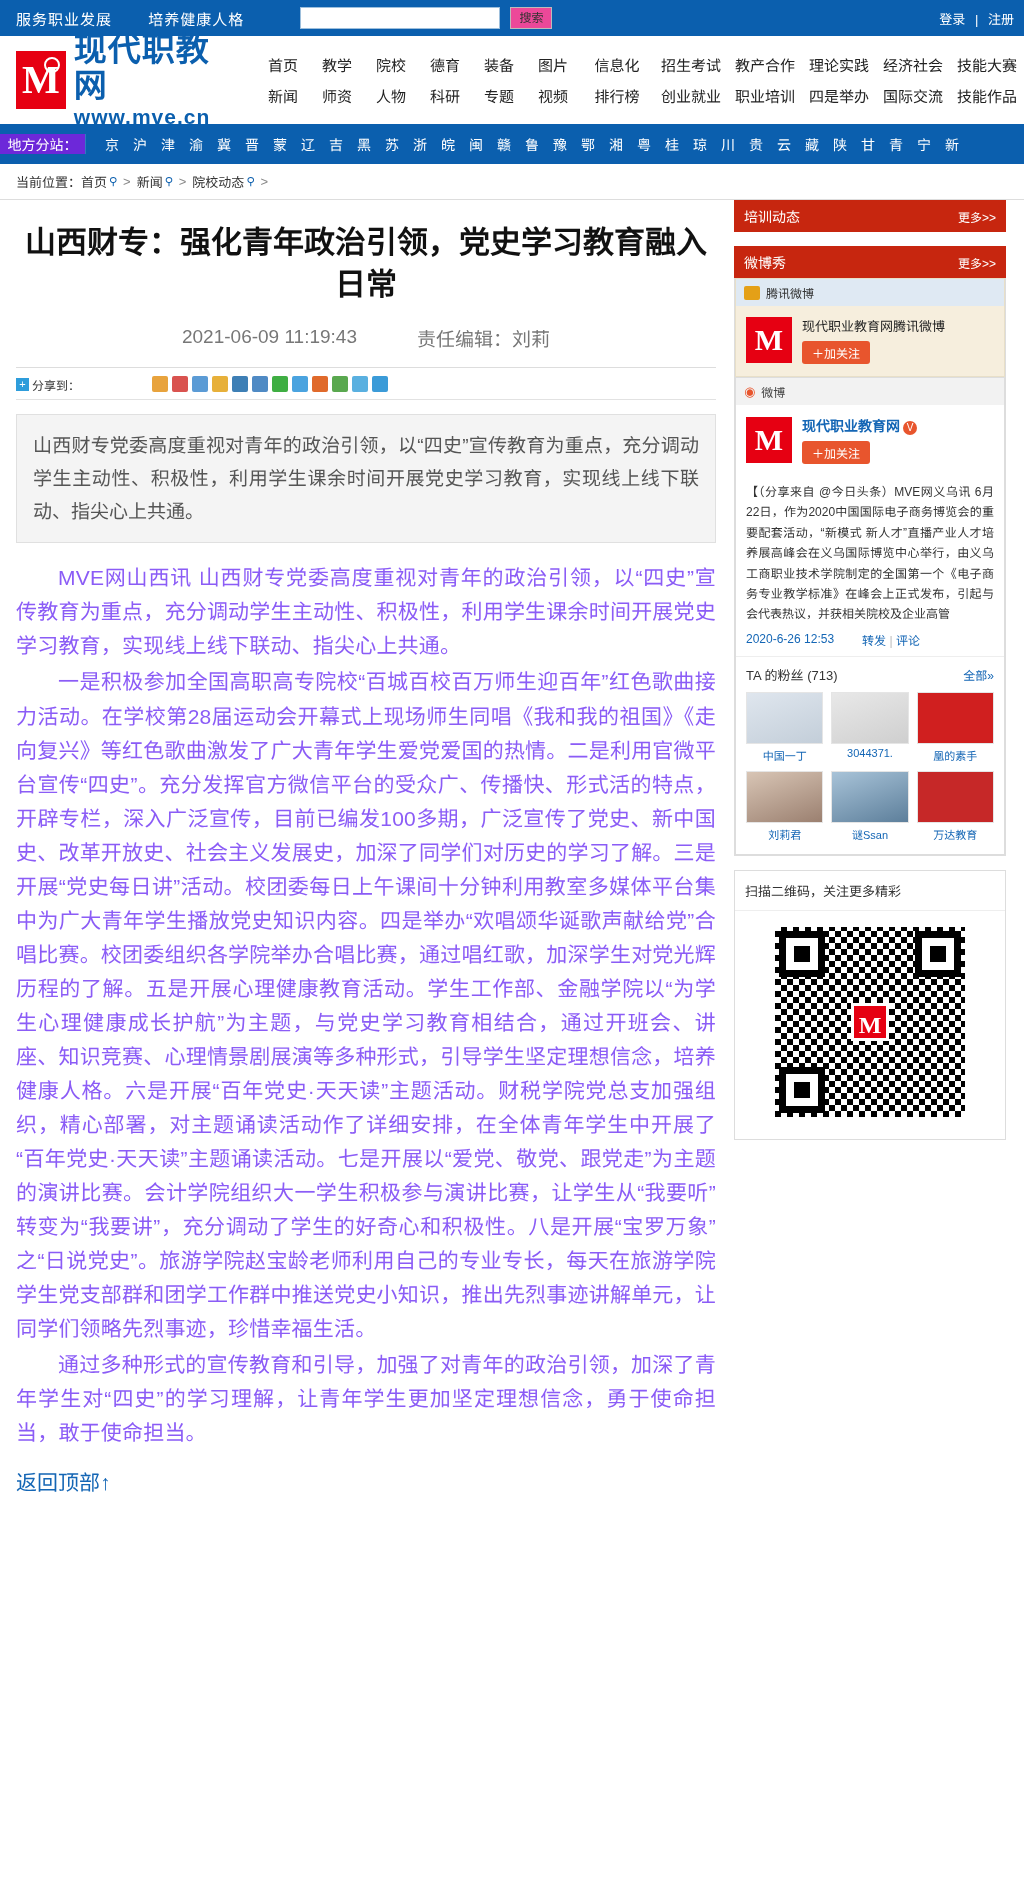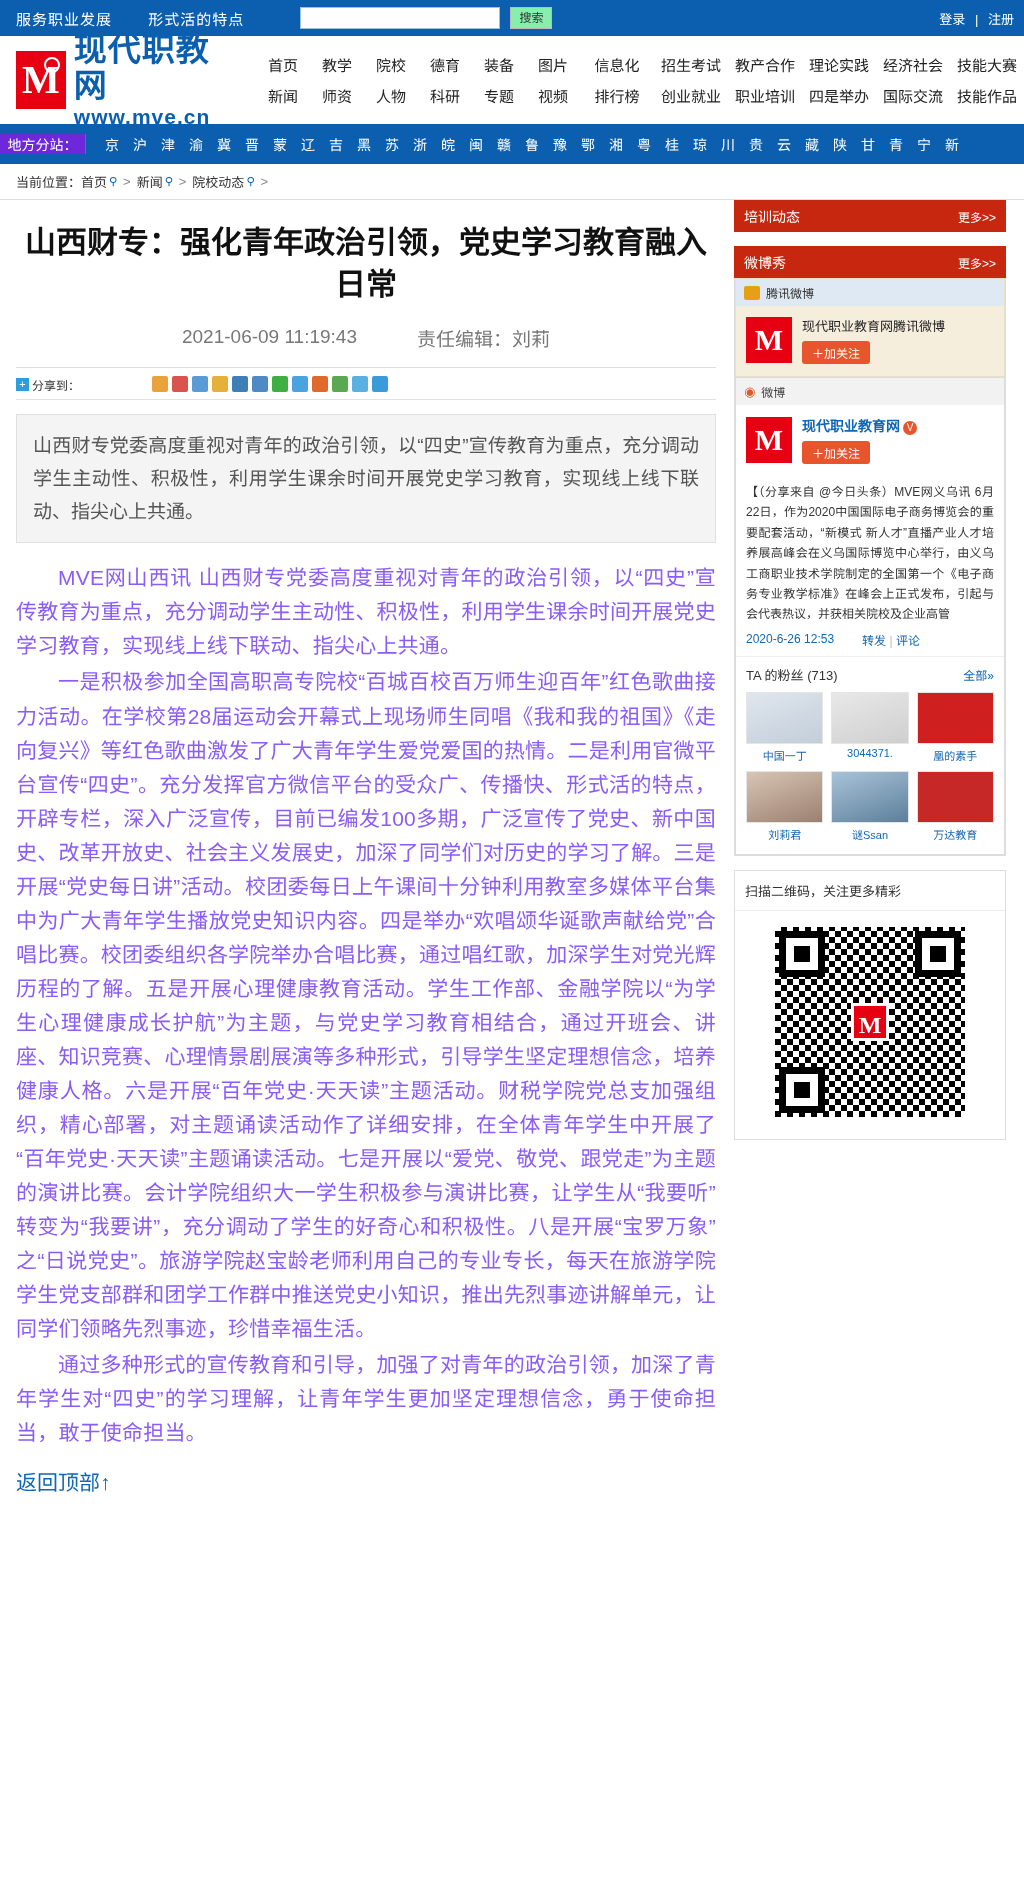--- a/index.html
+++ b/index.html
@@ -36,21 +36,21 @@
     width: 200px;
     height: 22px;
     border: 1px solid #9dbfdc;
     background: #fff;
     font-size: 12px;
     padding: 0 4px;
     outline: none;
   }
   .topbar .search-btn {
     margin-left: 10px;
-    background: #86efac;
+    background: #ec4899;
     color: #333;
     border: 1px solid #bbb;
     font-size: 12px;
     height: 22px;
     line-height: 20px;
     padding: 0 8px;
     cursor: pointer;
   }
   .topbar .account {
     position: absolute;
@@ -403,21 +403,21 @@
     border: 3px solid #fff;
   }
 </style>
 </head>
 <body>
 
 <div class="topbar">
   <div class="slogan">
     <span>服务职业发展</span>
     <span class="sep"></span>
-    <span>形式活的特点</span>
+    <span>培养健康人格</span>
   </div>
   <div class="search-wrap">
     <input class="search" type="text" value="" placeholder="" style="">
     <span class="search-btn">搜索</span>
   </div>
   <div class="account">
     <a href="#">登录</a>
     <span class="divider">|</span>
     <a href="#">注册</a>
   </div>

